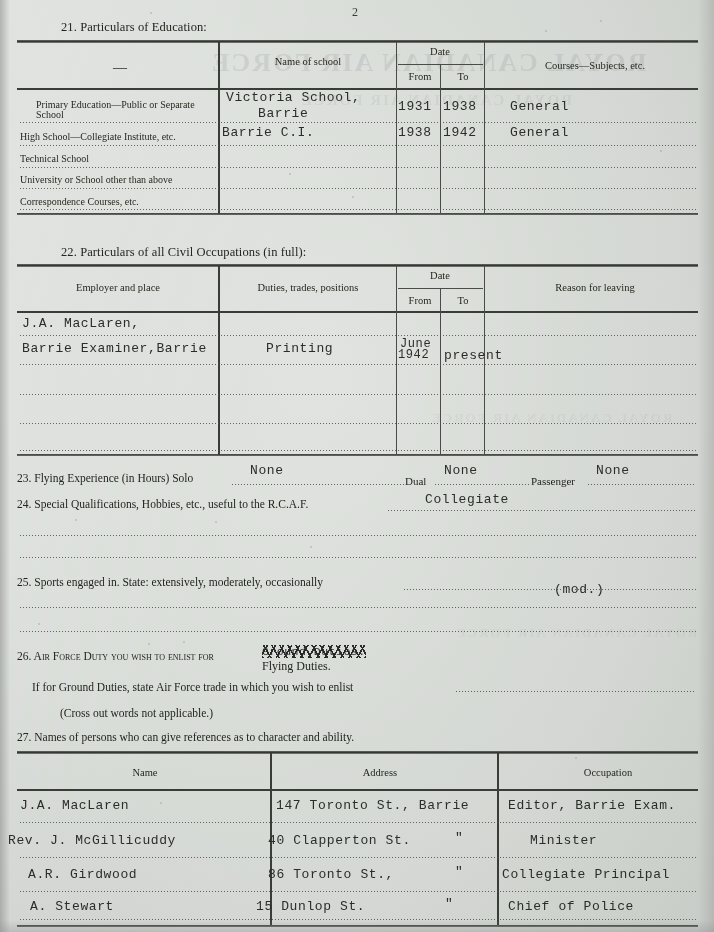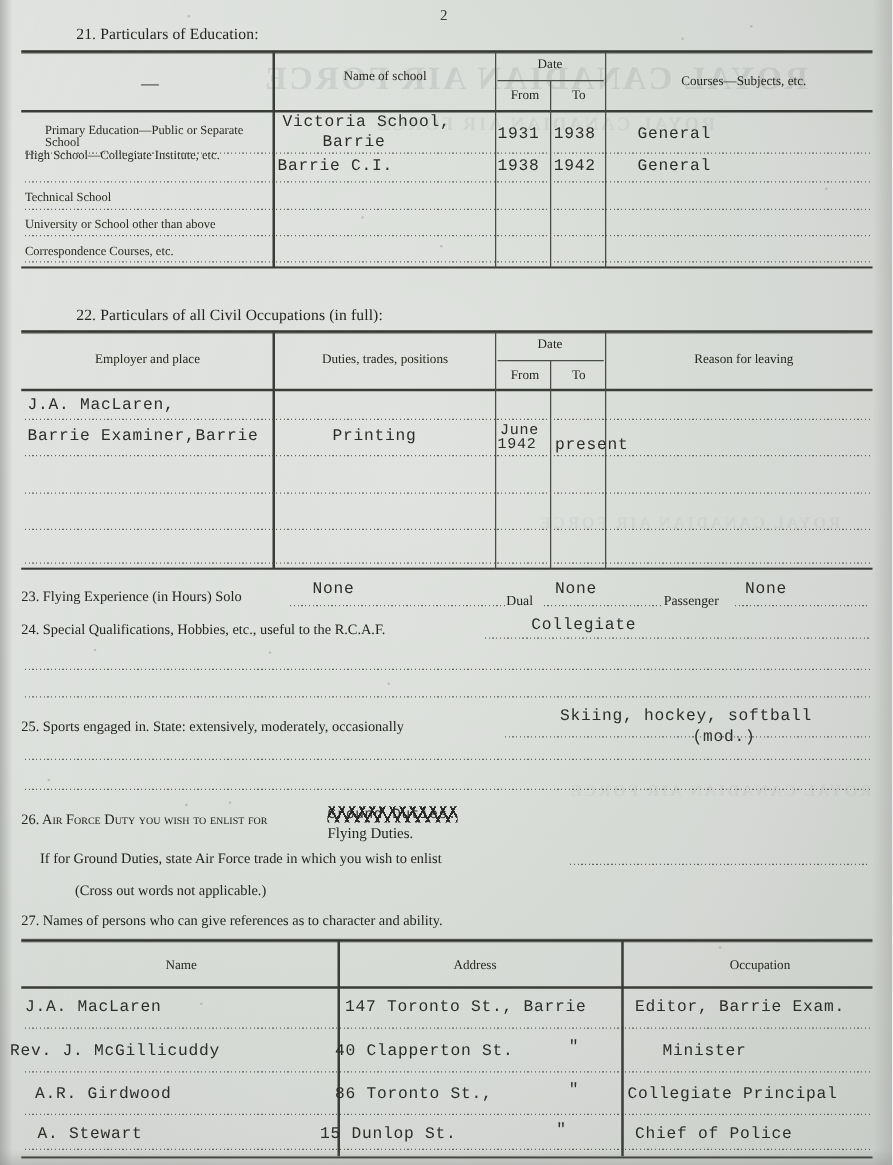--- a/index.html
+++ b/index.html
@@ -197,21 +197,21 @@
 
   <div class="printed col-head" style="left:100px; top:60px; width:40px; font-size:14px;">—</div>
   <div class="printed col-head" style="left:238px; top:56px; width:140px;">Name of school</div>
   <div class="printed col-head" style="left:400px; top:46px; width:80px;">Date</div>
   <div class="printed col-head" style="left:400px; top:71px; width:40px;">From</div>
   <div class="printed col-head" style="left:444px; top:71px; width:38px;">To</div>
   <div class="printed col-head" style="left:500px; top:60px; width:190px;">Courses—Subjects, etc.</div>
 
   <div class="printed row-label" style="left:36px; top:99px;">Primary Education—Public or Separate</div>
   <div class="printed row-label" style="left:36px; top:109px;">School</div>
-  <div class="printed row-label" style="left:20px; top:119px;">High School—Collegiate Institute, etc.</div>
+  <div class="printed row-label" style="left:20px; top:131px;">High School—Collegiate Institute, etc.</div>
   <div class="printed row-label" style="left:20px; top:153px;">Technical School</div>
   <div class="printed row-label" style="left:20px; top:174px;">University or School other than above</div>
   <div class="printed row-label" style="left:20px; top:196px;">Correspondence Courses, etc.</div>
 
   <div class="rule-dot fine" style="left:20px; top:122px; width:676px;"></div>
   <div class="rule-dot fine" style="left:20px; top:145px; width:676px;"></div>
   <div class="rule-dot fine" style="left:20px; top:167px; width:676px;"></div>
   <div class="rule-dot fine" style="left:20px; top:188px; width:676px;"></div>
   <div class="rule-dot fine" style="left:20px; top:209px; width:676px;"></div>
 
@@ -270,21 +270,20 @@
   <div class="typed" style="left:596px; top:463px;">None</div>
   <div class="rule-dot fine" style="left:588px; top:484px; width:108px;"></div>
 
   <div class="printed small-print" style="left:17px; top:498px;">24. Special Qualifications, Hobbies, etc., useful to the R.C.A.F.</div>
   <div class="typed" style="left:425px; top:492px;">Collegiate</div>
   <div class="rule-dot fine" style="left:388px; top:510px; width:308px;"></div>
   <div class="rule-dot fine" style="left:20px; top:535px; width:676px;"></div>
   <div class="rule-dot fine" style="left:20px; top:557px; width:676px;"></div>
 
   <div class="printed small-print" style="left:17px; top:576px;">25. Sports engaged in.   State: extensively, moderately, occasionally</div>
-  <div class="typed" style="left:448px; top:565px;">Skiing, hockey, softball</div>
   <div class="typed" style="left:554px; top:582px;">(mod.)</div>
   <div class="rule-dot fine" style="left:404px; top:589px; width:292px;"></div>
   <div class="rule-dot fine" style="left:20px; top:607px; width:676px;"></div>
   <div class="rule-dot fine" style="left:20px; top:631px; width:676px;"></div>
 
   <div class="printed small-print" style="left:17px; top:650px; font-variant:small-caps;">26. Air Force Duty you wish to enlist for</div>
 
   <div class="struck" style="left:262px; top:645px;">
     <span>Ground Duties.</span>
     <span class="xs"></span>

